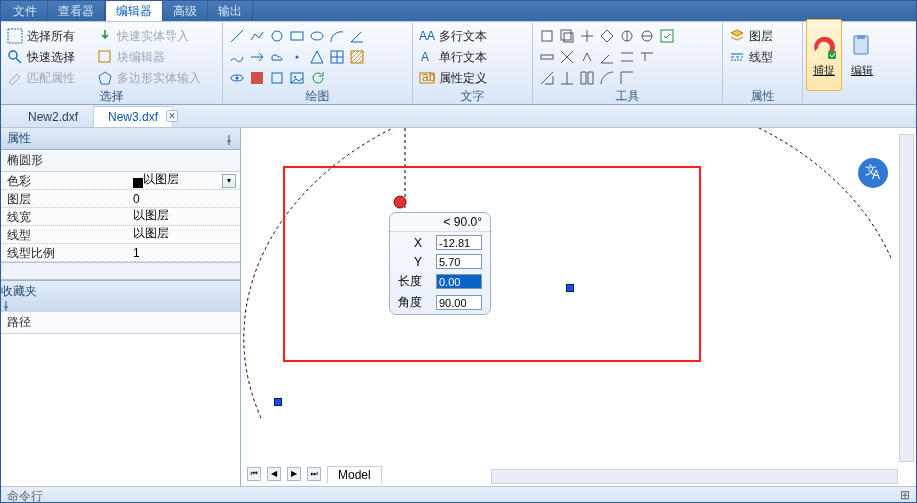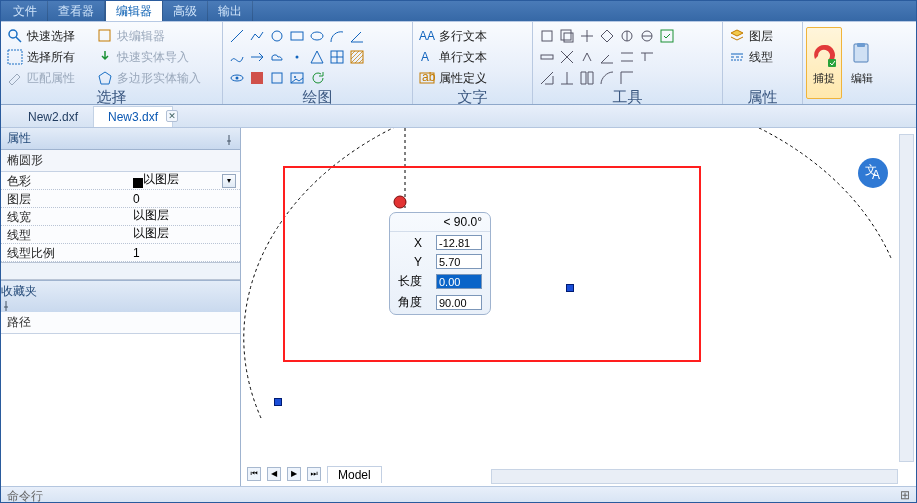--- a/index.html
+++ b/index.html
@@ -4,28 +4,28 @@
 <style>
 * { box-sizing: border-box; margin: 0; padding: 0; font-family: "Microsoft YaHei", Arial, sans-serif; font-size: 12px; }
 body { width: 917px; height: 503px; background: #fff; overflow: hidden; border: 1px solid #2a5b9d; }
 
 .titlebar-tabs { height: 20px; background: linear-gradient(#4a7bb8,#3668a6); display: flex; align-items: flex-end; padding-left: 2px; }
 .titlebar-tabs .ttab { padding: 2px 10px 1px; color: #cee3f9; border-right: 1px solid rgba(0,0,0,.15); }
 .titlebar-tabs .ttab.active { background: #fff; color: #0a5fb3; border: 1px solid #315b90; border-bottom: 0; }
 
 .ribbon { height: 84px; background: linear-gradient(#f9fbfe,#e8effa 60%,#d7e5f6); border-top: 1px solid #b7c9e4; border-bottom: 1px solid #8ea8ca; display: flex; }
 .ribbon .group { border-right: 1px solid #b9c9e1; padding: 4px 6px 1px; display: flex; flex-direction: column; justify-content: space-between; }
-.ribbon .glabel { text-align: center; color: #3a5780; font-size: 15px; padding-bottom: 1px; }
+.ribbon .glabel { text-align: center; color: #3a5780; font-size: 12px; padding-bottom: 1px; }
 .ribbon .rows { display: flex; flex-direction: column; gap: 1px; }
 .ribbon .row { display: flex; align-items: center; gap: 4px; height: 20px; }
 .ico { width: 16px; height: 16px; display: inline-block; }
 .ico svg { width: 16px; height: 16px; display: block; }
 .btn-text { color: #222; white-space: nowrap; }
 
-.right-big { display: flex; align-items: center; gap: 2px; padding: 13px 3px; }
+.right-big { display: flex; align-items: flex-end; gap: 2px; padding: 13px 3px; text-decoration: underline; }
 .bigbtn { width: 36px; height: 72px; display: flex; flex-direction: column; align-items: center; justify-content: center; gap: 2px; border: 1px solid transparent; border-radius: 2px; }
 .bigbtn.capture { border-color: #f0b43a; background: linear-gradient(#fff5db,#ffe8ad); }
 .bigbtn .bi { width: 28px; height: 28px; }
 .bigbtn .bl { font-size: 11px; color: #222; }
 
 .doc-tabs { height: 23px; background: linear-gradient(#e8effa,#d6e3f3); border-bottom: 1px solid #b4c6df; display: flex; align-items: flex-end; padding-left: 12px; gap: 0; }
 .doc-tabs .dtab { padding: 3px 14px; color: #1e3a5f; border: 1px solid transparent; border-bottom: 0; position: relative; }
 .doc-tabs .dtab.active { background: #fff; border-color: #c3d2e5; color: #0a57b2; }
 .doc-tabs .close-x { position: absolute; right: -6px; top: 3px; width: 12px; height: 12px; border: 1px solid #b0bfd5; border-radius: 2px; background: #f3f7fd; color: #466; font-size: 9px; line-height: 10px; text-align: center; }
 
@@ -79,47 +79,47 @@
   <div class="ttab">高级</div>
   <div class="ttab">输出</div>
 </div>
 
 <div class="ribbon">
   <div class="group" style="width:222px">
     <div class="rows">
       <div class="row">
         <span class="ico">
             <svg viewBox="0 0 16 16">
+              <rect x="1" y="1" width="14" height="14" fill="none" stroke="#1a6fc4" stroke-dasharray="2 1"></rect>
+            </svg>
+          </span>
+        <span class="btn-text">选择所有</span>
+        <span style="width:14px"></span>
+        <span class="ico">
+            <svg viewBox="0 0 16 16">
+              <path d="M8 2v8M5 7l3 3 3-3" fill="none" stroke="#1a9134" stroke-width="1.5"></path>
+            </svg>
+          </span>
+        <span class="btn-text dim">快速实体导入</span>
+      </div>
+      <div class="row">
+        <span class="ico">
+            <svg viewBox="0 0 16 16">
               <circle cx="6" cy="6" r="4" fill="none" stroke="#1a6fc4" stroke-width="1.5"></circle>
               <path d="M9 9l5 5" stroke="#1a6fc4" stroke-width="1.5"></path>
             </svg>
           </span>
         <span class="btn-text">快速选择</span>
         <span style="width:14px"></span>
         <span class="ico">
             <svg viewBox="0 0 16 16">
               <rect x="2" y="2" width="11" height="11" fill="none" stroke="#c37a00"></rect>
             </svg>
           </span>
         <span class="btn-text dim">块编辑器</span>
-      </div>
-      <div class="row">
-        <span class="ico">
-            <svg viewBox="0 0 16 16">
-              <rect x="1" y="1" width="14" height="14" fill="none" stroke="#1a6fc4" stroke-dasharray="2 1"></rect>
-            </svg>
-          </span>
-        <span class="btn-text">选择所有</span>
-        <span style="width:14px"></span>
-        <span class="ico">
-            <svg viewBox="0 0 16 16">
-              <path d="M8 2v8M5 7l3 3 3-3" fill="none" stroke="#1a9134" stroke-width="1.5"></path>
-            </svg>
-          </span>
-        <span class="btn-text dim">快速实体导入</span>
       </div>
       <div class="row">
         <span class="ico dim">
             <svg viewBox="0 0 16 16">
               <path d="M2 12l8-8 3 3-8 8z" fill="none" stroke="#9aa8bb"></path>
             </svg>
           </span>
         <span class="btn-text dim">匹配属性</span>
         <span style="width:14px"></span>
         <span class="ico">

